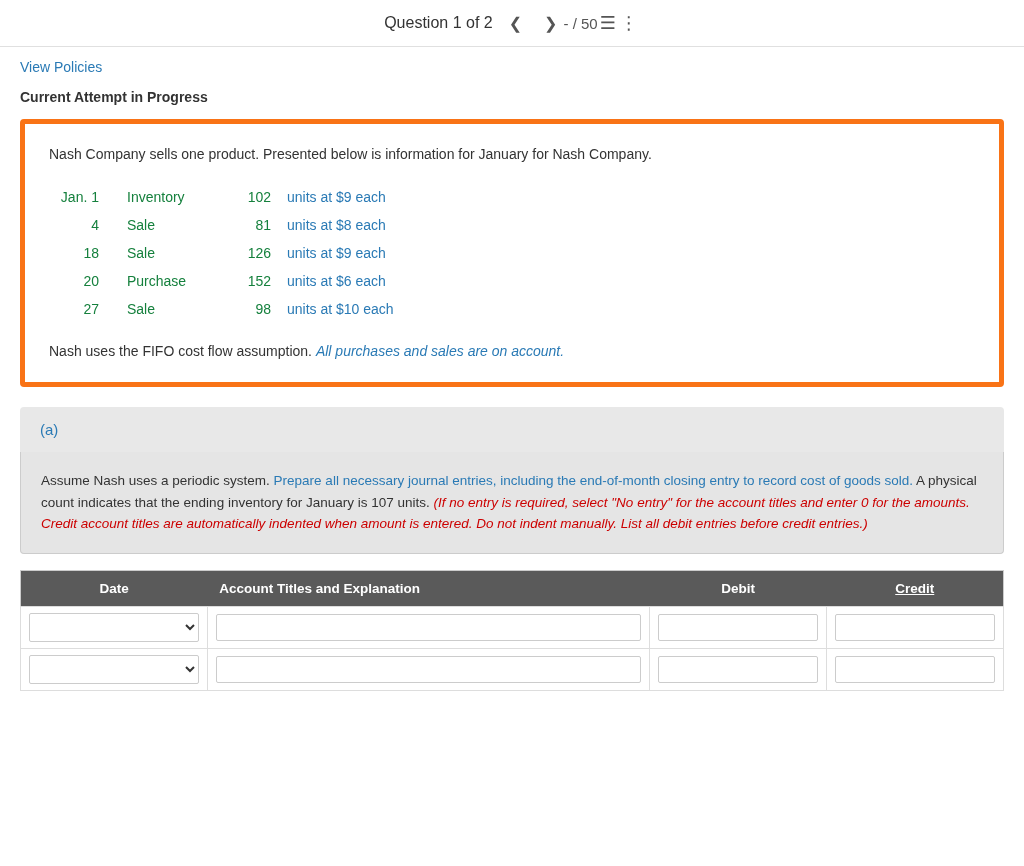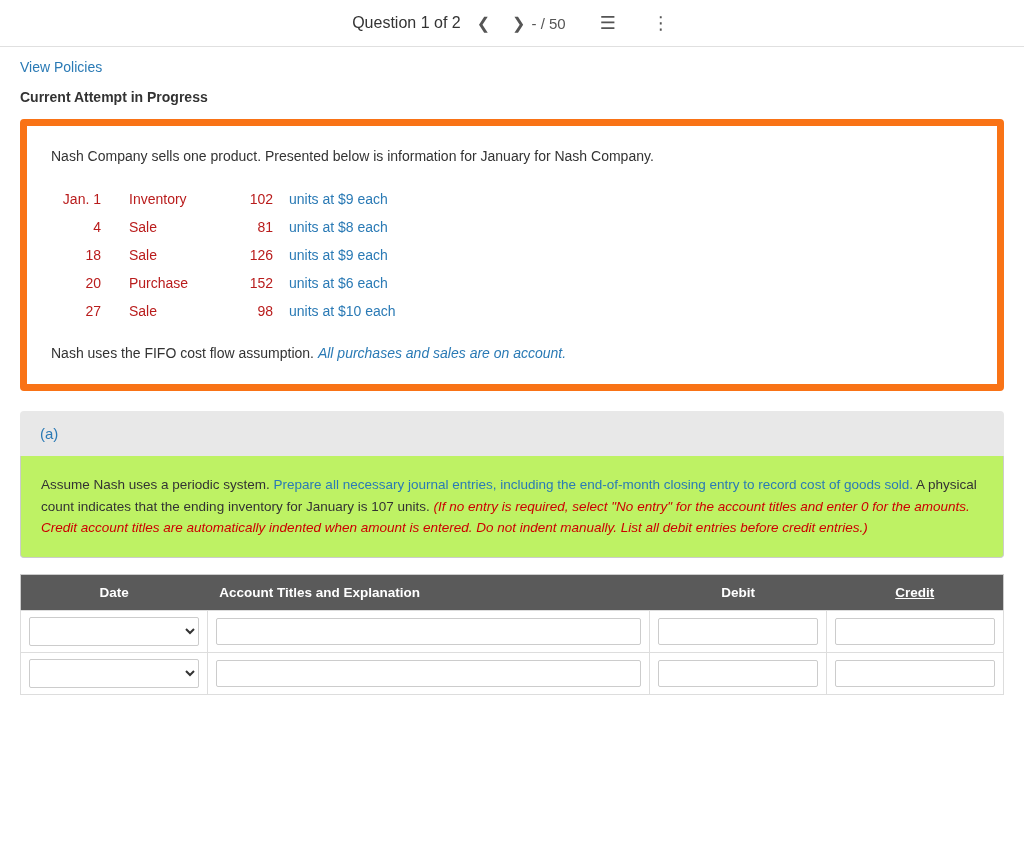--- a/index.html
+++ b/index.html
@@ -34,21 +34,21 @@
       background: none;
       border: none;
       cursor: pointer;
       font-size: 16px;
       color: #555;
       padding: 2px 6px;
     }
     .header-right {
       display: flex;
       align-items: center;
-      gap: 32px;
+      gap: 0;
       color: #555;
       font-size: 15px;
     }
     .score-label {
       font-size: 15px;
       color: #555;
     }
     .icon-btn {
       background: none;
       border: none;
@@ -71,40 +71,40 @@
     
     .current-attempt {
       padding: 10px 20px 14px;
       font-weight: bold;
       font-size: 14px;
     }
 
     
     .question-box {
       margin: 0 20px 20px;
-      border: 7px solid #f97316;
+      border: 5px solid #f97316;
       border-radius: 4px;
       padding: 20px 24px;
       background: #fff;
     }
     .question-intro {
       font-size: 14px;
       color: #333;
       margin-bottom: 18px;
       line-height: 1.5;
     }
     .inventory-table {
       width: 100%;
       border-collapse: collapse;
       margin-bottom: 18px;
     }
     .inventory-table td {
       padding: 6px 8px;
       font-size: 14px;
-      color: #b91c1c;
+      color: #15803d;
     }
     .inventory-table td.date-col {
       text-align: right;
       width: 70px;
       padding-right: 20px;
     }
     .inventory-table td.type-col {
       width: 100px;
     }
     .inventory-table td.qty-col {
@@ -138,21 +138,21 @@
       font-weight: 500;
     }
 
     
     .instructions-box {
       margin: 0 20px 16px;
       border: 1px solid #ccc;
       border-top: none;
       border-radius: 0 0 4px 4px;
       padding: 18px 20px;
-      background: #bef264;
+      background: #e5e5e5;
     }
     .instructions-text {
       font-size: 13.5px;
       color: #333;
       line-height: 1.6;
       margin-bottom: 0;
     }
     .instructions-text .blue-text {
       color: #2a7ab5;
     }

